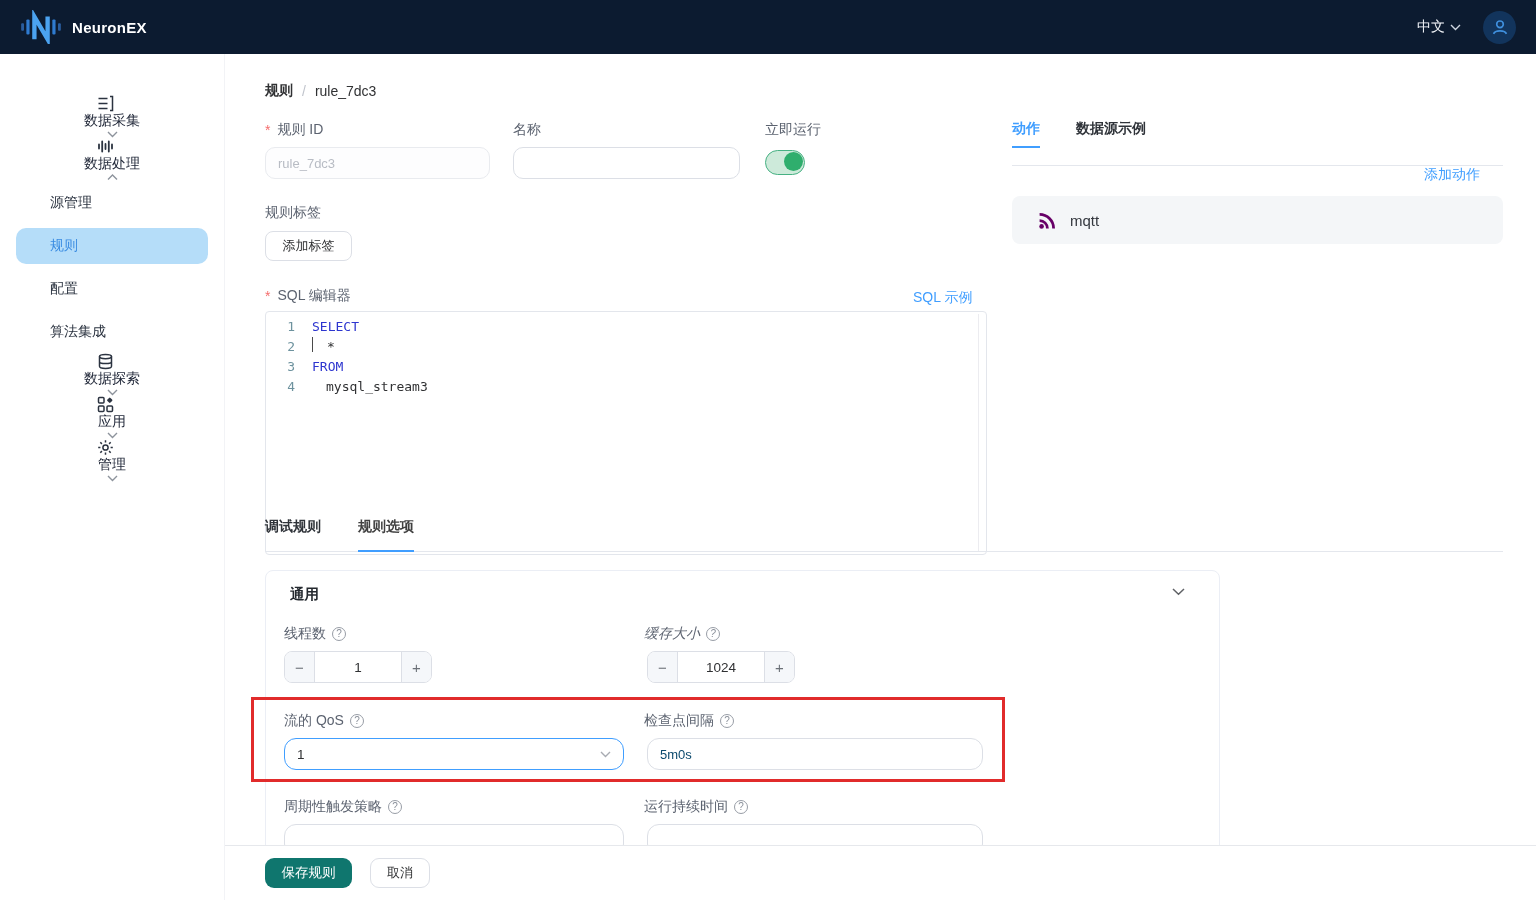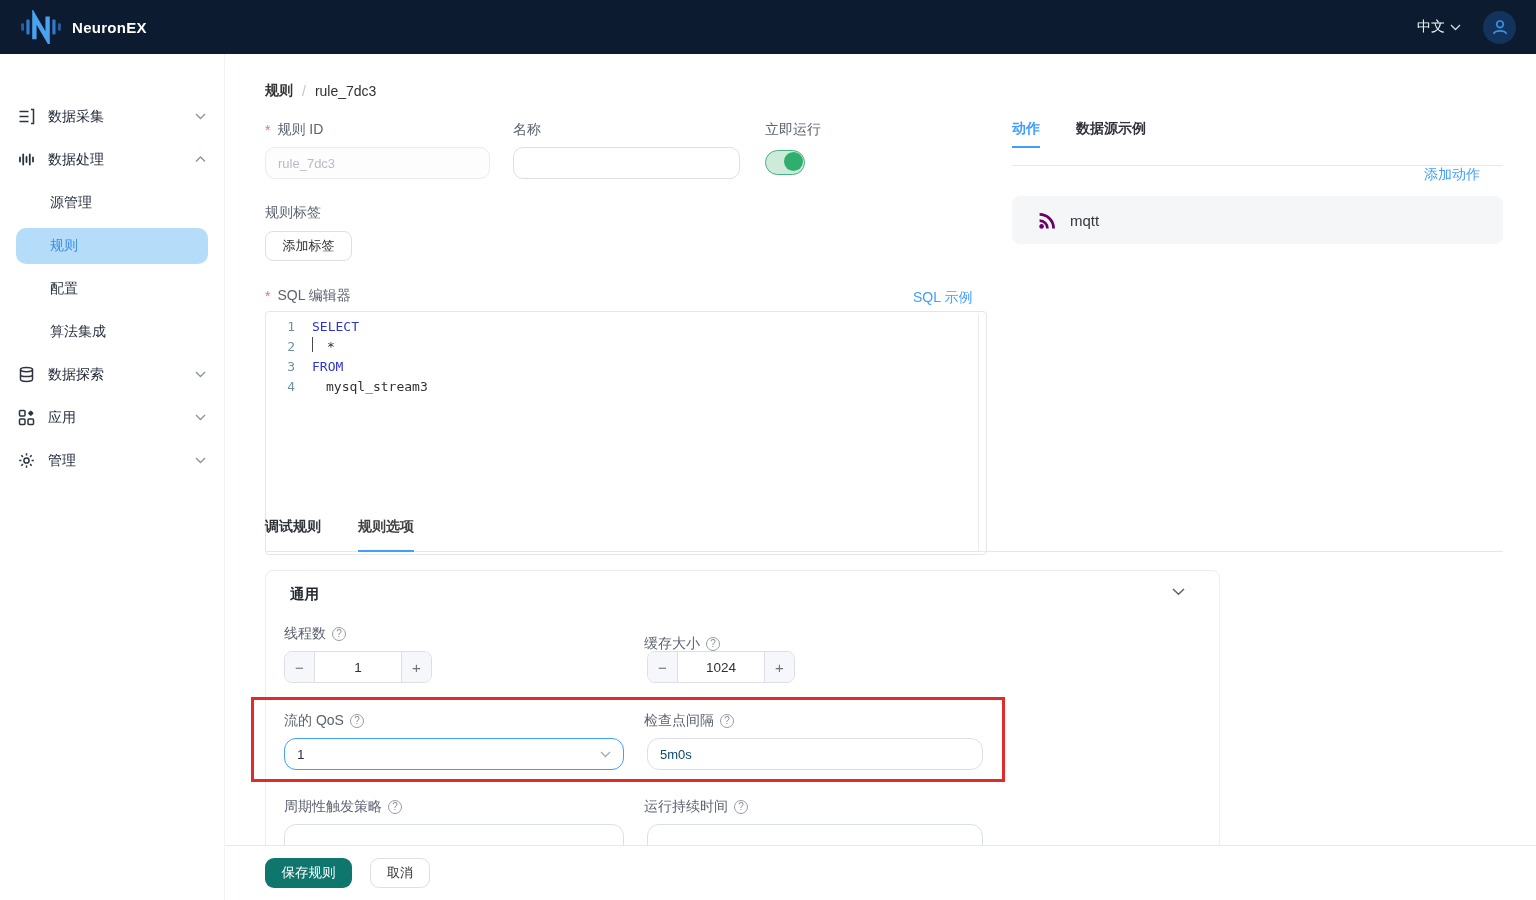--- a/index.html
+++ b/index.html
@@ -14,21 +14,21 @@
   .brand { display:flex; align-items:center; gap:10px; }
   .brand-name { color:#fff; font-size:15px; font-weight:700; letter-spacing:.3px; }
   .header-right { margin-left:auto; display:flex; align-items:center; gap:22px; }
   .lang { color:#f2f5f9; display:flex; align-items:center; gap:5px; cursor:pointer; }
   .avatar { width:33px; height:33px; border-radius:50%; background:#12345c; display:flex;
     align-items:center; justify-content:center; }
   
   .sidebar { position:absolute; left:0; top:54px; width:225px; height:846px; background:#fff;
     border-right:1px solid #f2f3f6; padding-top:41px; z-index:5; }
   .side-item { height:43px; display:flex; align-items:center; padding:0 18px; cursor:pointer;
-    color:#22293a; }
+    color:#22293a;flex-direction:column; }
   .side-item .ico { width:17px; height:17px; margin-right:13px; display:flex; }
   .side-item .lbl { flex:1; font-size:14px; }
   .side-item .chev { color:#8d939c; display:flex; }
   .side-sub { height:43px; display:flex; align-items:center; padding-left:50px; color:#2b3340;
     cursor:pointer; }
   .side-sub.active { height:36px; margin:4px 16px 3px; padding-left:34px; border-radius:10px;
     background:#b5ddf9; color:#3a8ce2; }
   
   .abs { position:absolute; }
   .breadcrumb { left:265px; top:82px; display:flex; gap:9px; align-items:center; }
@@ -306,21 +306,21 @@
   <span class="opt-chev">
     <svg width="13" height="8" viewBox="0 0 13 8">
         <polyline points="1,1 6.5,6.3 12,1" fill="none" stroke="#606266" stroke-width="1.5"></polyline>
       </svg>
   </span>
 
   <div class="ofield-label" style="left:18px; top:54px;">
     <span>线程数</span>
     <span class="help">?</span>
   </div>
-  <div class="ofield-label" style="left:378px; top:64px;">
+  <div class="ofield-label" style="left:378px; top:54px;font-style:italic;">
     <span>缓存大小</span>
     <span class="help">?</span>
   </div>
 
   <div class="stepper" style="left:18px; top:80px;">
     <span class="step-btn">−</span>
     <span class="step-val">1</span>
     <span class="step-btn">+</span>
   </div>
   <div class="stepper" style="left:381px; top:80px;">

